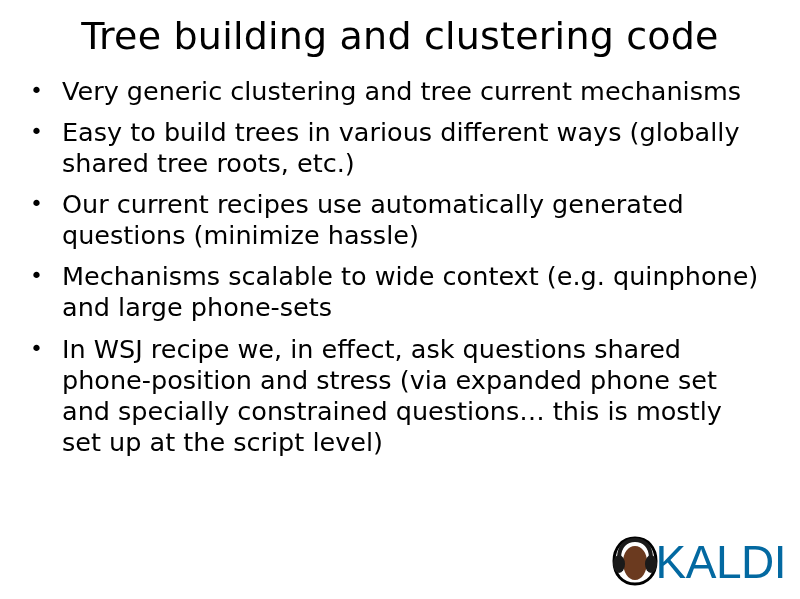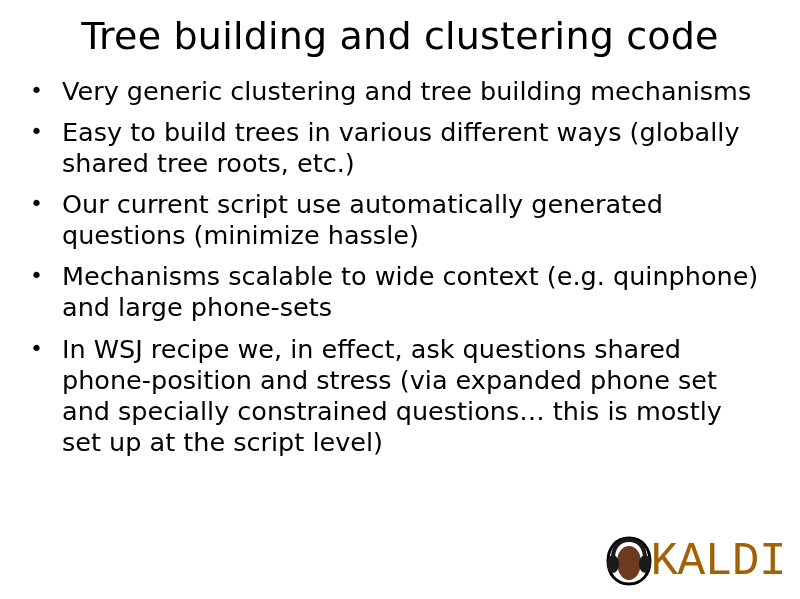--- a/index.html
+++ b/index.html
@@ -68,45 +68,45 @@
   }
   .logo-mark {
     position: relative;
     width: 50px;
     height: 56px;
     margin-right: 0px;
   }
   .logo-text {
     font-size: 46px;
     letter-spacing: -0.5px;
-    color: #a16207;
-    font-family: Liberation Mono, monospace;
+    color: #0369a1;
+    font-family: Liberation Sans, sans-serif;
     line-height: 1;
     margin-left: -4px;
   }
 </style>
 </head>
 <body>
 
 <div class="slide">
 
   <h1 class="slide-title">Tree building and clustering code</h1>
 
   <ul class="bullet-list">
     <li class="bullet-item">
       <span class="bullet-marker">•</span>
-      <span class="bullet-text">Very generic clustering and tree building mechanisms</span>
+      <span class="bullet-text">Very generic clustering and tree current mechanisms</span>
     </li>
     <li class="bullet-item">
       <span class="bullet-marker">•</span>
       <span class="bullet-text">Easy to build trees in various different ways (globally shared tree roots, etc.)</span>
     </li>
     <li class="bullet-item">
       <span class="bullet-marker">•</span>
-      <span class="bullet-text">Our current script use automatically generated questions (minimize hassle)</span>
+      <span class="bullet-text">Our current recipes use automatically generated questions (minimize hassle)</span>
     </li>
     <li class="bullet-item">
       <span class="bullet-marker">•</span>
       <span class="bullet-text">Mechanisms scalable to wide context (e.g. quinphone) and large phone-sets</span>
     </li>
     <li class="bullet-item">
       <span class="bullet-marker">•</span>
       <span class="bullet-text">In WSJ recipe we, in effect, ask questions shared phone-position and stress (via expanded phone set and specially constrained questions… this is mostly set up at the script level)</span>
     </li>
   </ul>

